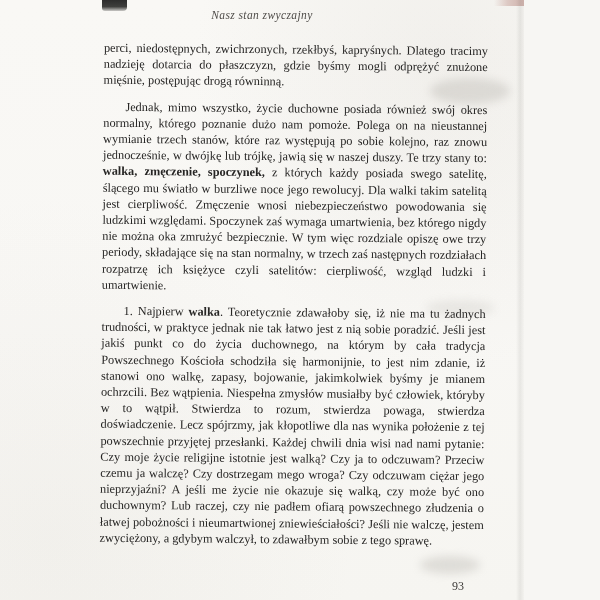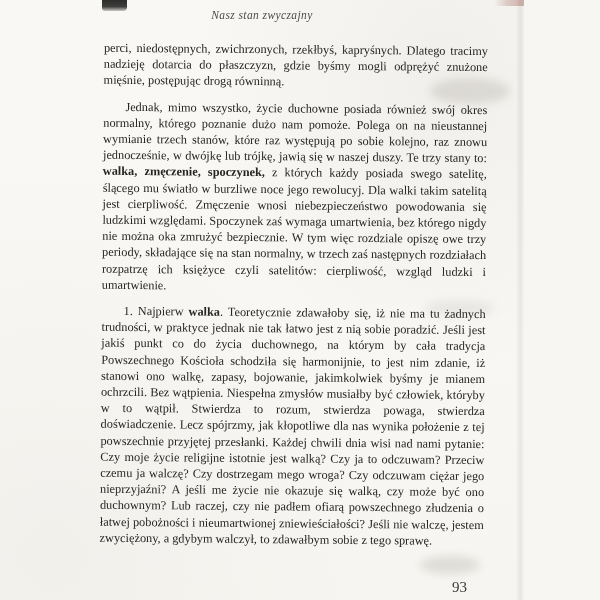--- a/index.html
+++ b/index.html
@@ -64,21 +64,21 @@
     color: #262524;
     text-align: justify;
     transform: rotate(0.5deg);
     transform-origin: 30px 0;
   }
   .para { margin: 0 0 10px 0; }
   .para.indent { text-indent: 22px; }
   .bold { font-weight: bold; }
   .page-number {
     position: absolute; left: 452px; top: 579px;
-    font-size: 15px;
+    font-size: 12px;
     color: #3a3836;
     text-align: center;
   }
 </style>
 </head>
 <body>
 
 <div class="page">
   <div class="mark-top"></div>
   <div class="mark-top-right"></div>

